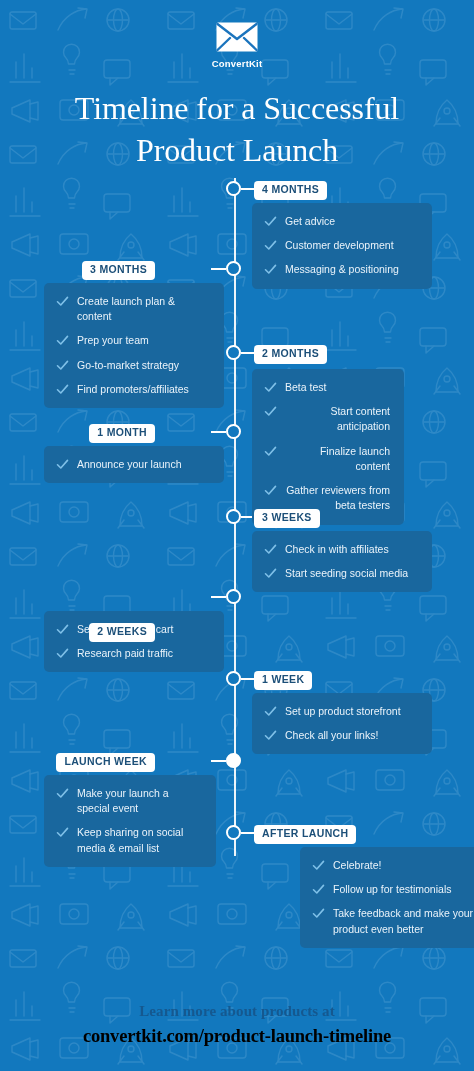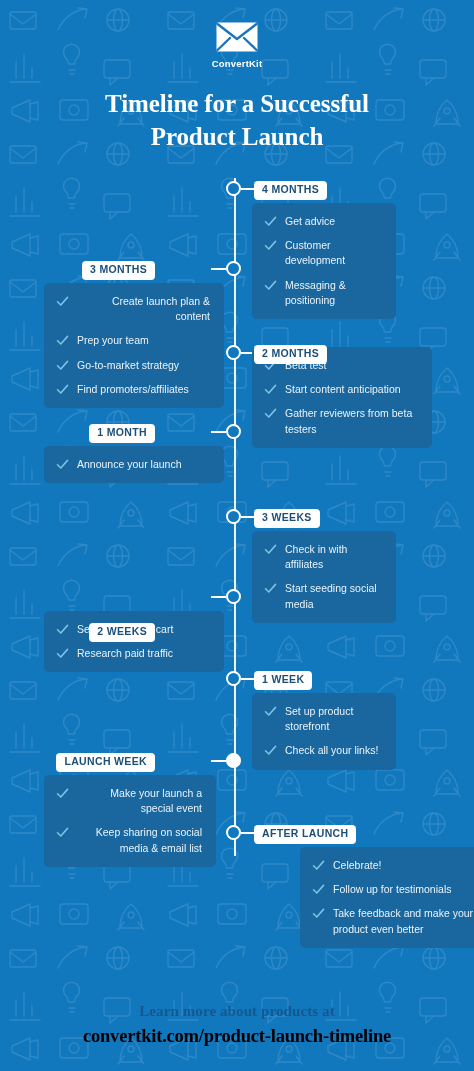--- a/index.html
+++ b/index.html
@@ -42,23 +42,23 @@
   }
   .logo-wordmark {
     font-size: 9.5px;
     font-weight: bold;
     letter-spacing: 0.2px;
     color: #ffffff;
     margin-bottom: 18px;
   }
   .title {
     font-family: "Liberation Serif", serif;
-    font-weight: bold;
+    font-weight: normal;
     color: #ffffff;
-    font-size: 25px;
+    font-size: 32px;
     line-height: 1.32;
     margin: 0 34px;
     letter-spacing: -0.1px;
   }
 
   
   .spine {
     position: absolute;
     left: 234px;
     top: 178px;
@@ -108,22 +108,22 @@
 
   
   .card {
     position: absolute;
     background: #19679e;
     border-radius: 5px;
     padding: 11px 14px 11px 12px;
     box-sizing: border-box;
     z-index: 3;
   }
-  .card.right { left: 252px; width: 144px; }
-  .card.left  { left: 44px;  width: 180px; text-align: right; }
+  .card.right { left: 252px; width: 180px; }
+  .card.left  { left: 44px;  width: 180px; }
 
   .item {
     display: flex;
     align-items: flex-start;
     margin-bottom: 9px;
   }
   .item:last-child { margin-bottom: 0; }
 
   .check {
     flex: 0 0 auto;
@@ -318,36 +318,44 @@
     <div class="item">
       <span class="check">
           <svg width="13" height="13" viewBox="0 0 13 13">
             <path d="M1.5 6.8 L4.8 10 L11.5 2.4" fill="none" stroke="#7fc0e8" stroke-width="1.6" stroke-linecap="round" stroke-linejoin="round"></path>
           </svg>
         </span>
       <span class="item-text">Find promoters/affiliates</span>
     </div>
   </div>
 
-  <div class="card right" style="top:347px;width:180px;">
+  <div class="card right" style="top:369px;width:152px;text-align:right;">
     <div class="item">
       <span class="check">
           <svg width="13" height="13" viewBox="0 0 13 13">
             <path d="M1.5 6.8 L4.8 10 L11.5 2.4" fill="none" stroke="#7fc0e8" stroke-width="1.6" stroke-linecap="round" stroke-linejoin="round"></path>
           </svg>
         </span>
       <span class="item-text">Beta test</span>
     </div>
     <div class="item">
       <span class="check">
           <svg width="13" height="13" viewBox="0 0 13 13">
             <path d="M1.5 6.8 L4.8 10 L11.5 2.4" fill="none" stroke="#7fc0e8" stroke-width="1.6" stroke-linecap="round" stroke-linejoin="round"></path>
           </svg>
         </span>
       <span class="item-text">Start content anticipation</span>
+    </div>
+    <div class="item">
+      <span class="check">
+          <svg width="13" height="13" viewBox="0 0 13 13">
+            <path d="M1.5 6.8 L4.8 10 L11.5 2.4" fill="none" stroke="#7fc0e8" stroke-width="1.6" stroke-linecap="round" stroke-linejoin="round"></path>
+          </svg>
+        </span>
+      <span class="item-text">Finalize launch content</span>
     </div>
     <div class="item">
       <span class="check">
           <svg width="13" height="13" viewBox="0 0 13 13">
             <path d="M1.5 6.8 L4.8 10 L11.5 2.4" fill="none" stroke="#7fc0e8" stroke-width="1.6" stroke-linecap="round" stroke-linejoin="round"></path>
           </svg>
         </span>
       <span class="item-text">Gather reviewers from beta testers</span>
     </div>
   </div>

